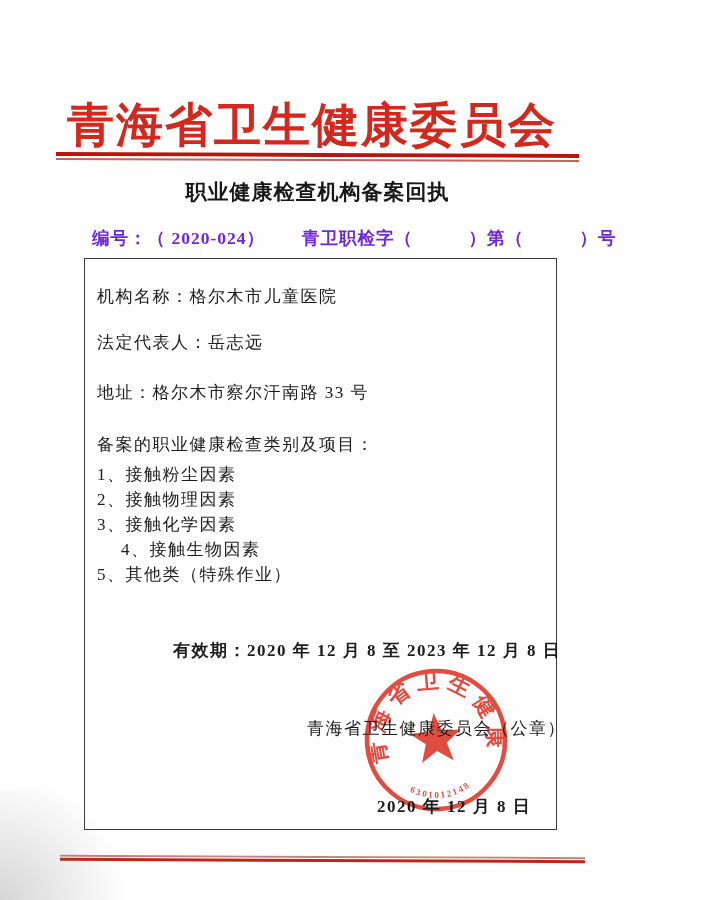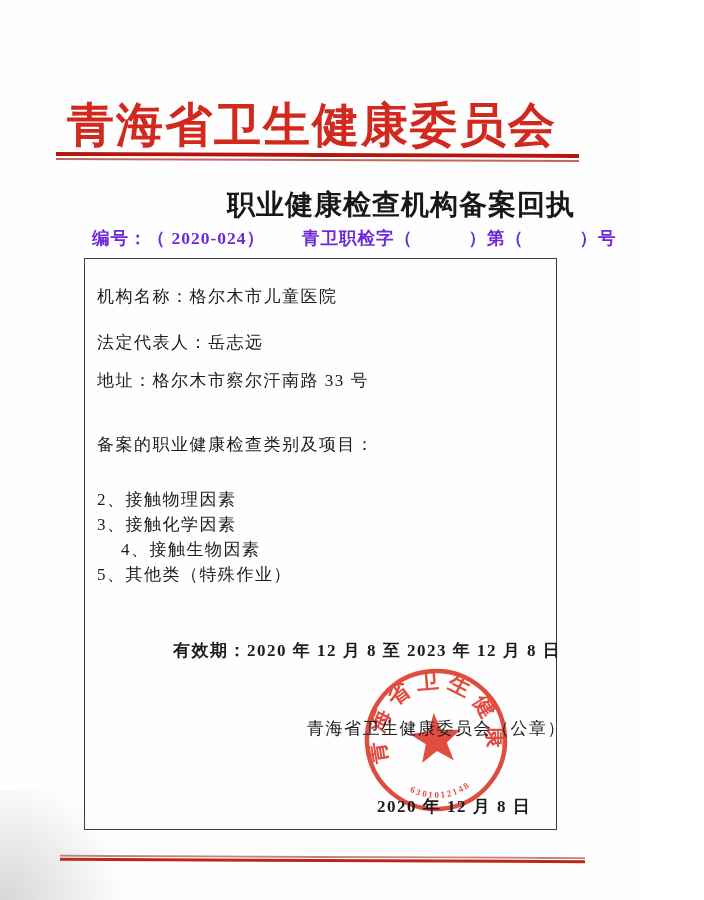--- a/index.html
+++ b/index.html
@@ -27,23 +27,23 @@
     font-family:"Liberation Serif","DejaVu Serif",serif;
   }
   .rule-top{
     position:absolute;top:153px;left:56px;width:523px;height:8px;
     transform:rotate(0.2deg);
   }
   .rule-top .r1{height:4px;background:#b5170e;}
   .rule-top .r2{height:2px;background:#ffffff;}
   .rule-top .r3{height:2px;background:#c2655e;}
   .doc-title{
-    position:absolute;top:186px;left:60px;width:515px;
-    text-align:right;
-    font-size:28px;font-weight:bold;
+    position:absolute;top:178px;left:60px;width:515px;
+    text-align:center;
+    font-size:21px;font-weight:bold;
     letter-spacing:1px;
     color:#181818;
     white-space:nowrap;
   }
   .number-line{
     position:absolute;top:226px;left:92px;
     font-size:17.5px;font-weight:bold;
     letter-spacing:1px;
     color:#6d28d9;
     white-space:nowrap;
@@ -55,21 +55,21 @@
   }
   .form-box .line{
     position:absolute;left:12px;
     font-size:17px;
     letter-spacing:1.5px;
     color:#1c1c1c;
     white-space:nowrap;
   }
   .f-org{top:26px;}
   .f-rep{top:72px;}
-  .f-addr{top:110px;}
+  .f-addr{top:122px;}
   .f-cat{top:174px;}
   .f-i0{top:204px;}
   .f-i1{top:229px;}
   .f-i2{top:254px;}
   .f-i3{top:279px;margin-left:24px;}
   .f-i4{top:304px;}
   .f-valid{top:380px;left:88px !important;font-weight:bold;}
   .f-issuer{top:458px;left:222px !important;}
   .f-date{top:536px;left:292px !important;font-weight:bold;}
   .seal{
@@ -123,20 +123,21 @@
     <div class="line f-org">
       <span>机构名称：</span><span>格尔木市儿童医院</span>
     </div>
 
     <div class="line f-addr">
       <span>地址：</span><span>格尔木市察尔汗南路 33 号</span>
     </div>
 
     <div class="line f-cat">备案的职业健康检查类别及项目：</div>
 
+    <div class="line f-i0">1、接触粉尘因素</div>
     <div class="line f-i1">2、接触物理因素</div>
     <div class="line f-i2">3、接触化学因素</div>
     <div class="line f-i3">4、接触生物因素</div>
     <div class="line f-i4">5、其他类（特殊作业）</div>
 
     <div class="line f-valid">有效期：2020 年 12 月 8 至 2023 年 12 月 8 日</div>
 
     <div class="line f-issuer overlay">青海省卫生健康委员会（公章）</div>
 
     <div class="line f-date overlay">2020 年 12 月 8 日</div>

